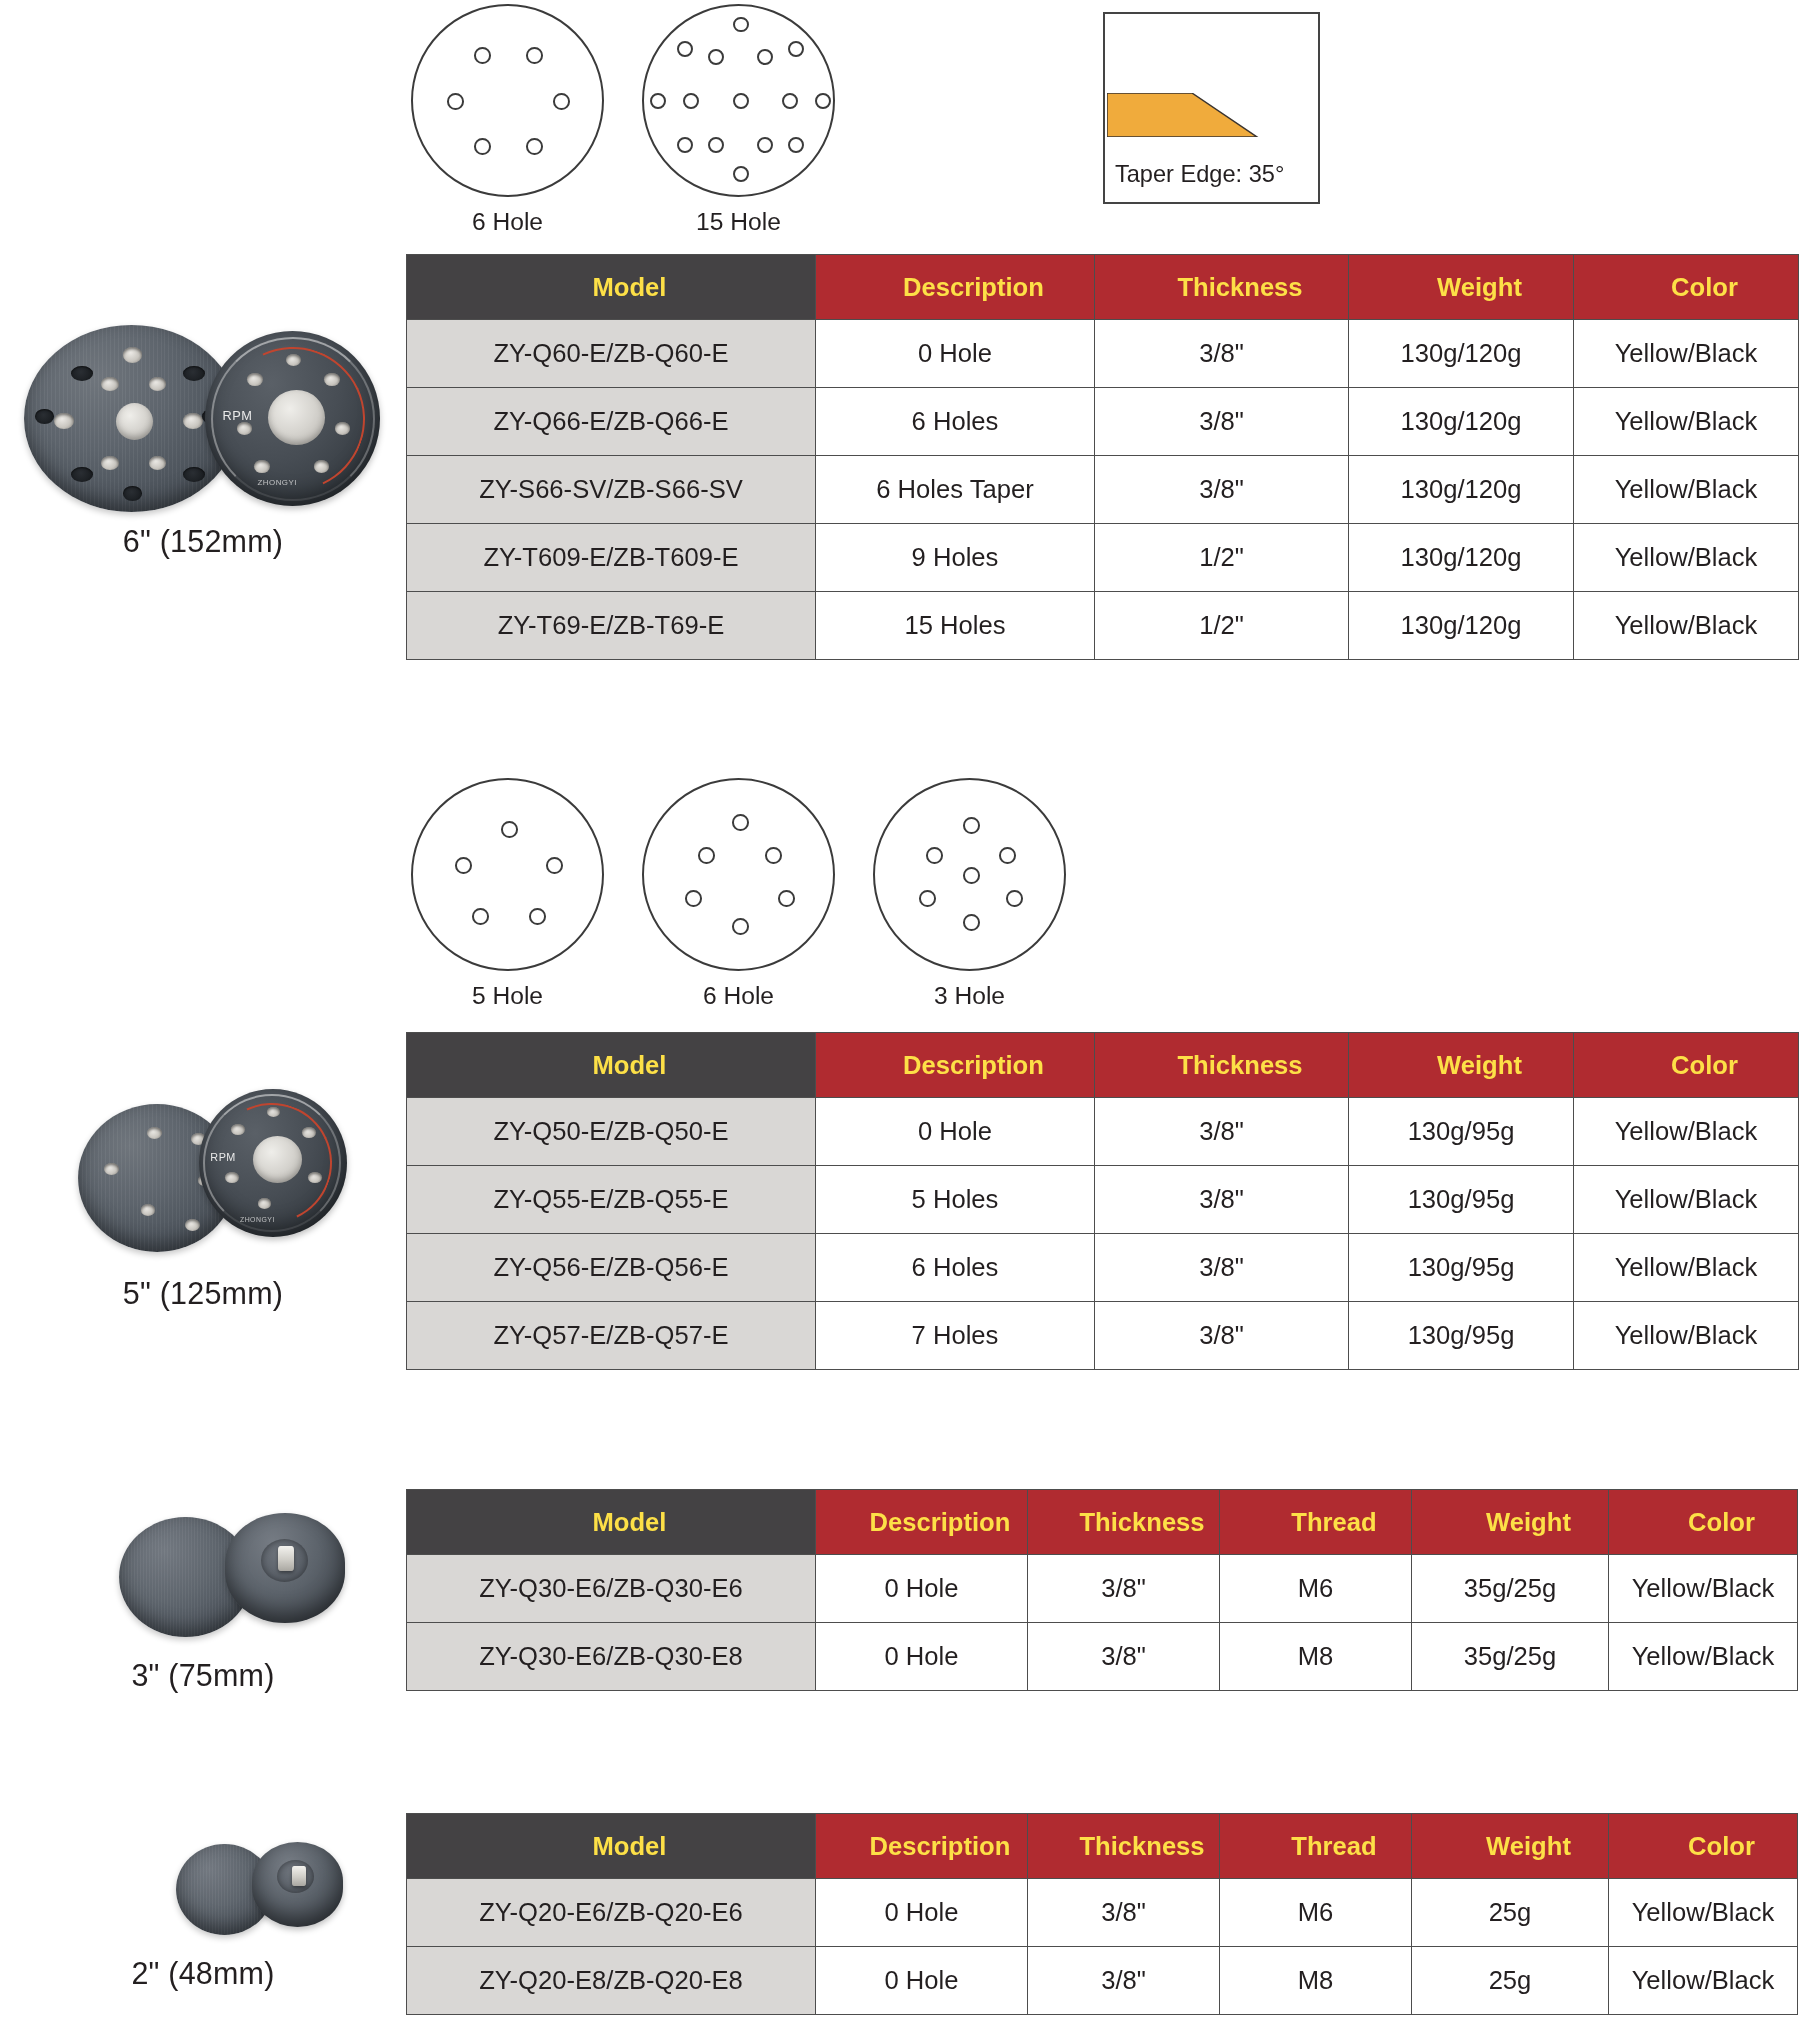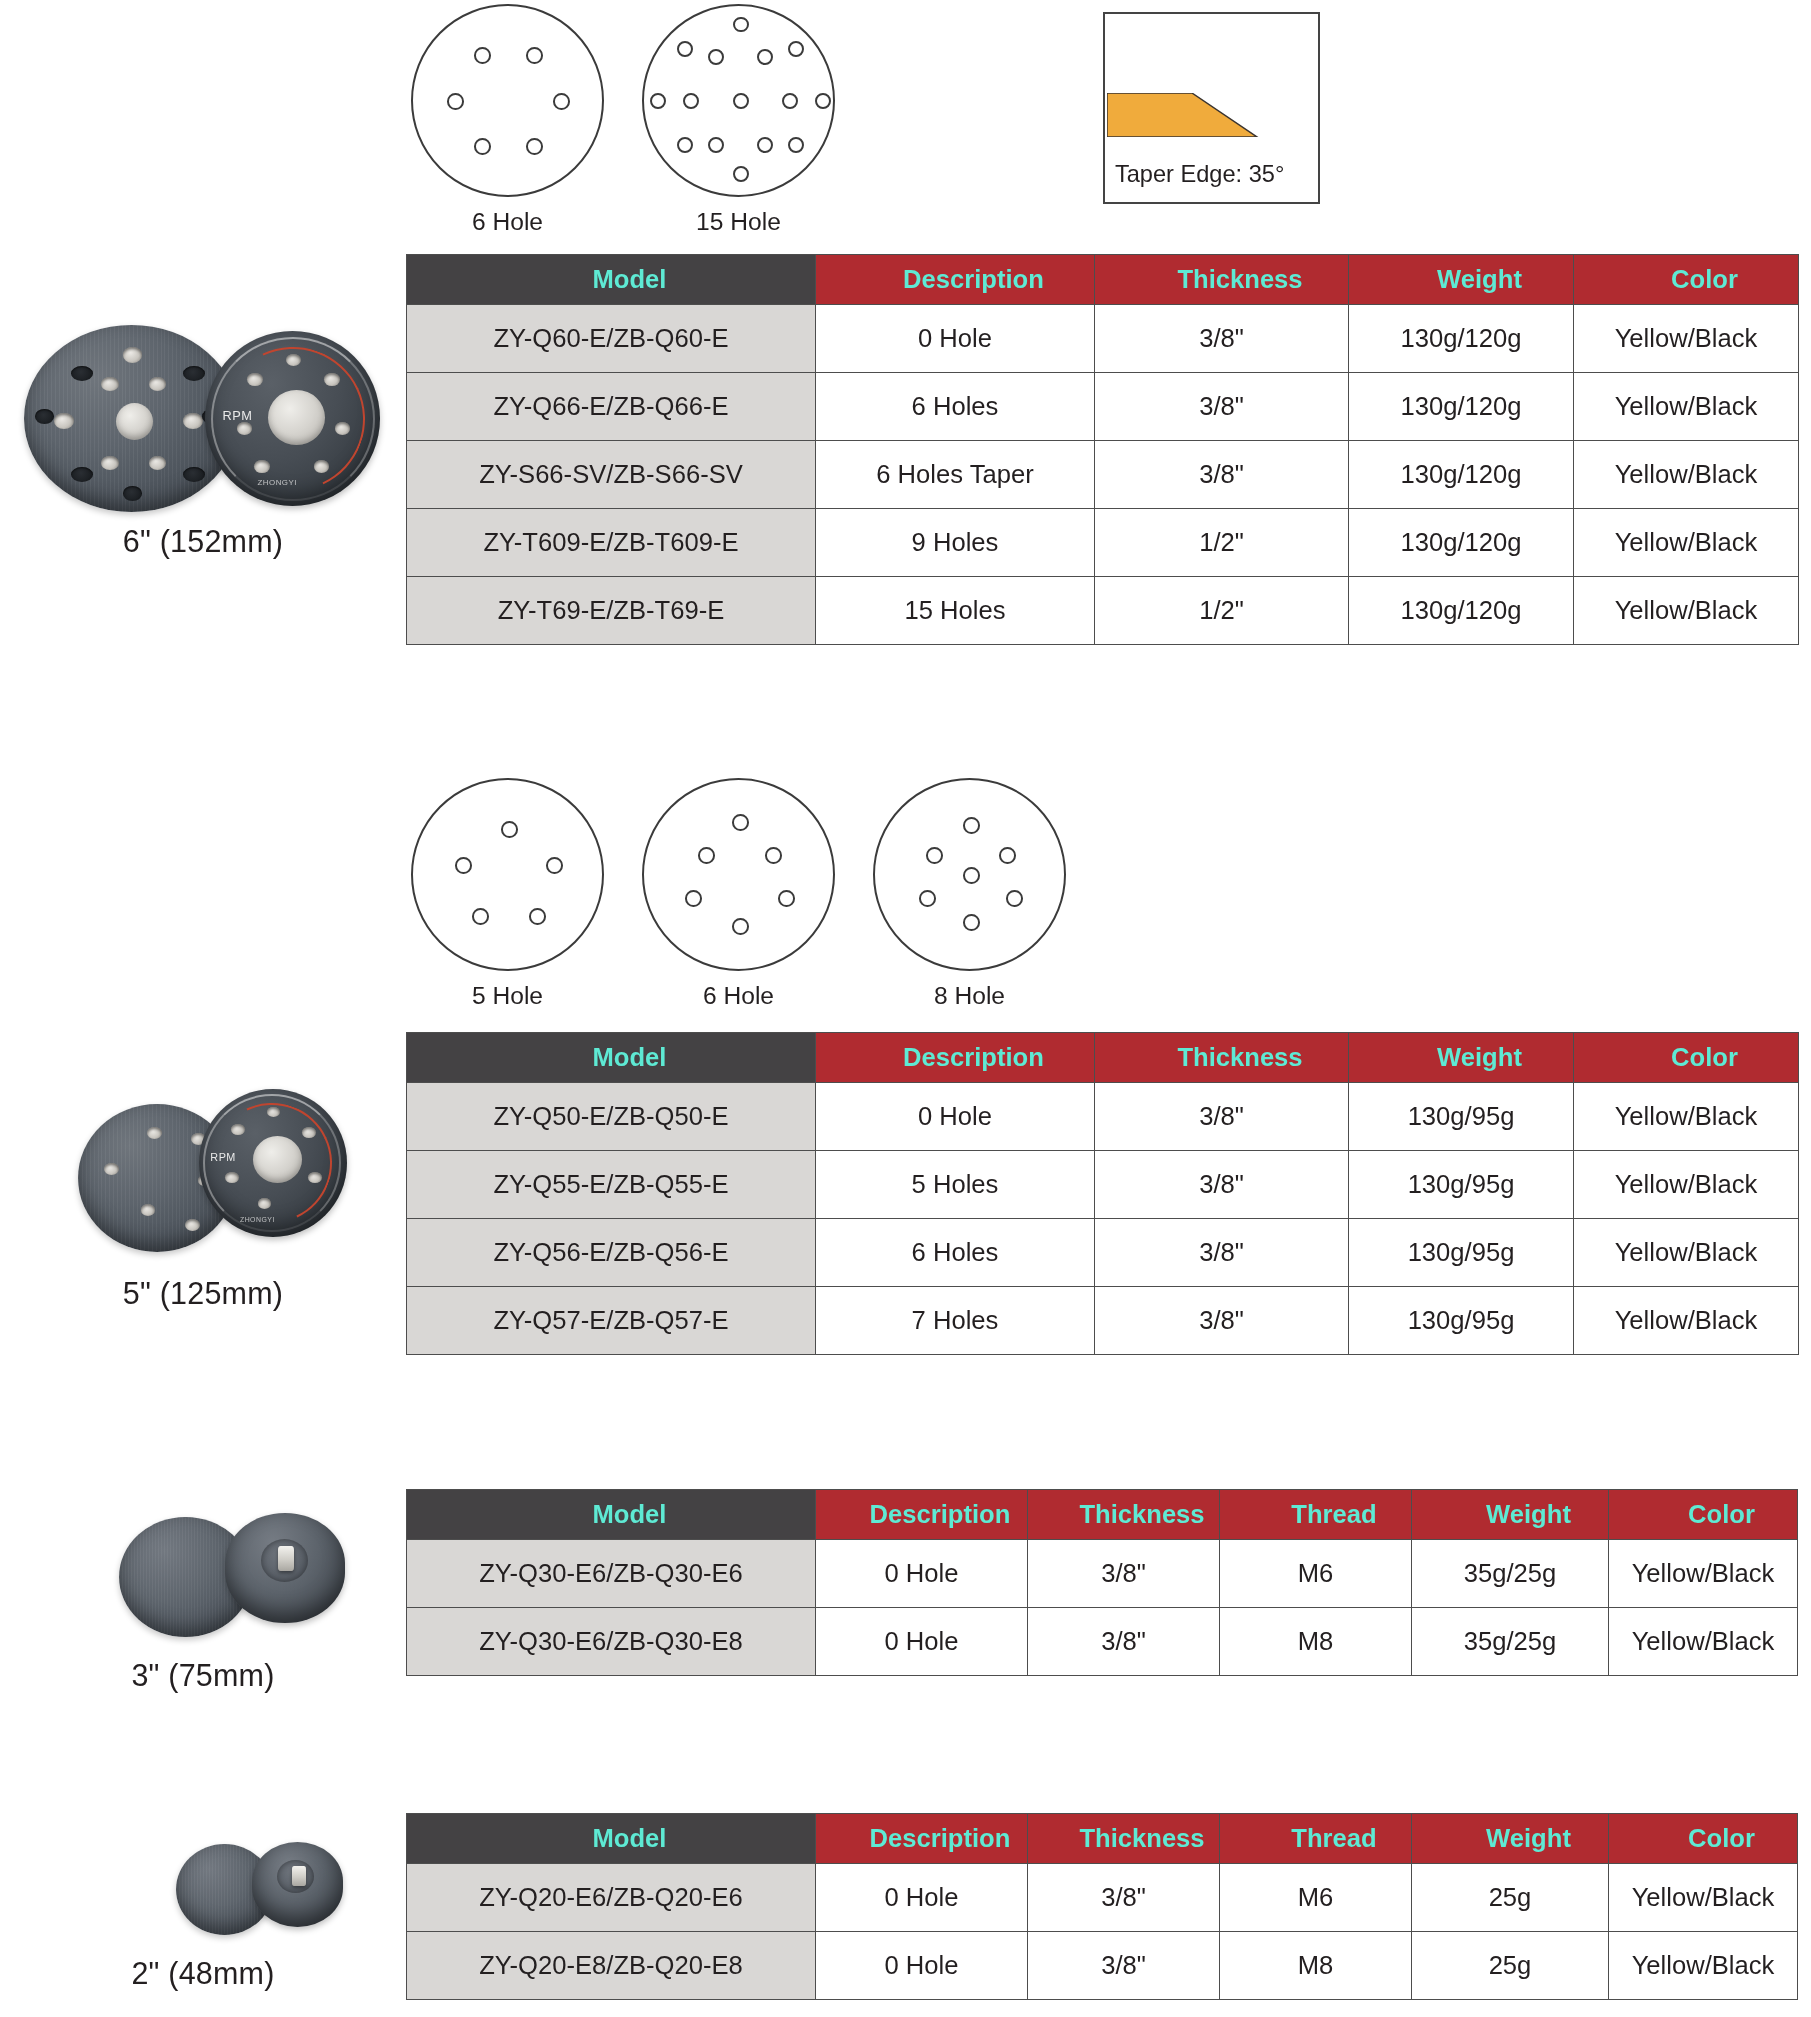--- a/index.html
+++ b/index.html
@@ -151,24 +151,24 @@
   }
   table.spec th, table.spec td {
     border: 1px solid #4d4d4d;
     text-align: center;
     vertical-align: middle;
     font-size: 25.6px;
     color: #231f20;
     height: 68px;
   }
   table.spec th {
-    color: #5eead4;
+    color: #fde047;
     font-weight: bold;
     background: #b02b30;
-    height: 50px;
+    height: 65px;
     border-color: #4d4d4d;
     padding-left: 37px;
   }
   table.spec th.model-head { background: #444244; }
   table.spec td.model-cell {
     background: #d9d7d5;
     margin-top: 13px;
   }
 </style>
 </head>
@@ -341,21 +341,21 @@
     <div class="diagram" style="width:197px;margin-left:34px;">
       <div class="diagram-circle" style="width:193px;height:193px;margin:0 auto;">
         <span class="dh" style="width:16.7px;height:16.7px;left:88px;top:37px;"></span>
         <span class="dh" style="width:16.7px;height:16.7px;left:51px;top:67px;"></span>
         <span class="dh" style="width:16.7px;height:16.7px;left:124px;top:67px;"></span>
         <span class="dh" style="width:16.7px;height:16.7px;left:88px;top:87px;"></span>
         <span class="dh" style="width:16.7px;height:16.7px;left:44px;top:110px;"></span>
         <span class="dh" style="width:16.7px;height:16.7px;left:131px;top:110px;"></span>
         <span class="dh" style="width:16.7px;height:16.7px;left:88px;top:134px;"></span>
       </div>
-      <div class="diagram-label">8 Hole</div>
+      <div class="diagram-label">3 Hole</div>
     </div>
   </div>
 
   <div class="product-col" style="top:1079px;">
     <div class="product-photo" style="height:187px;">
       <div class="pad-wrap" style="width:325px;height:187px;">
         <div class="pad-face" style="position:absolute;left:37px;top:24.6px;width:158px;height:148px;">
           <div class="hub" style="left:42%;top:42%;width:0;height:0;"></div>
           <span class="hole" style="left:44%;top:16%;width:14.8px;height:11.8px;"></span>
           <span class="hole" style="left:72%;top:20%;width:14.8px;height:11.8px;"></span>

